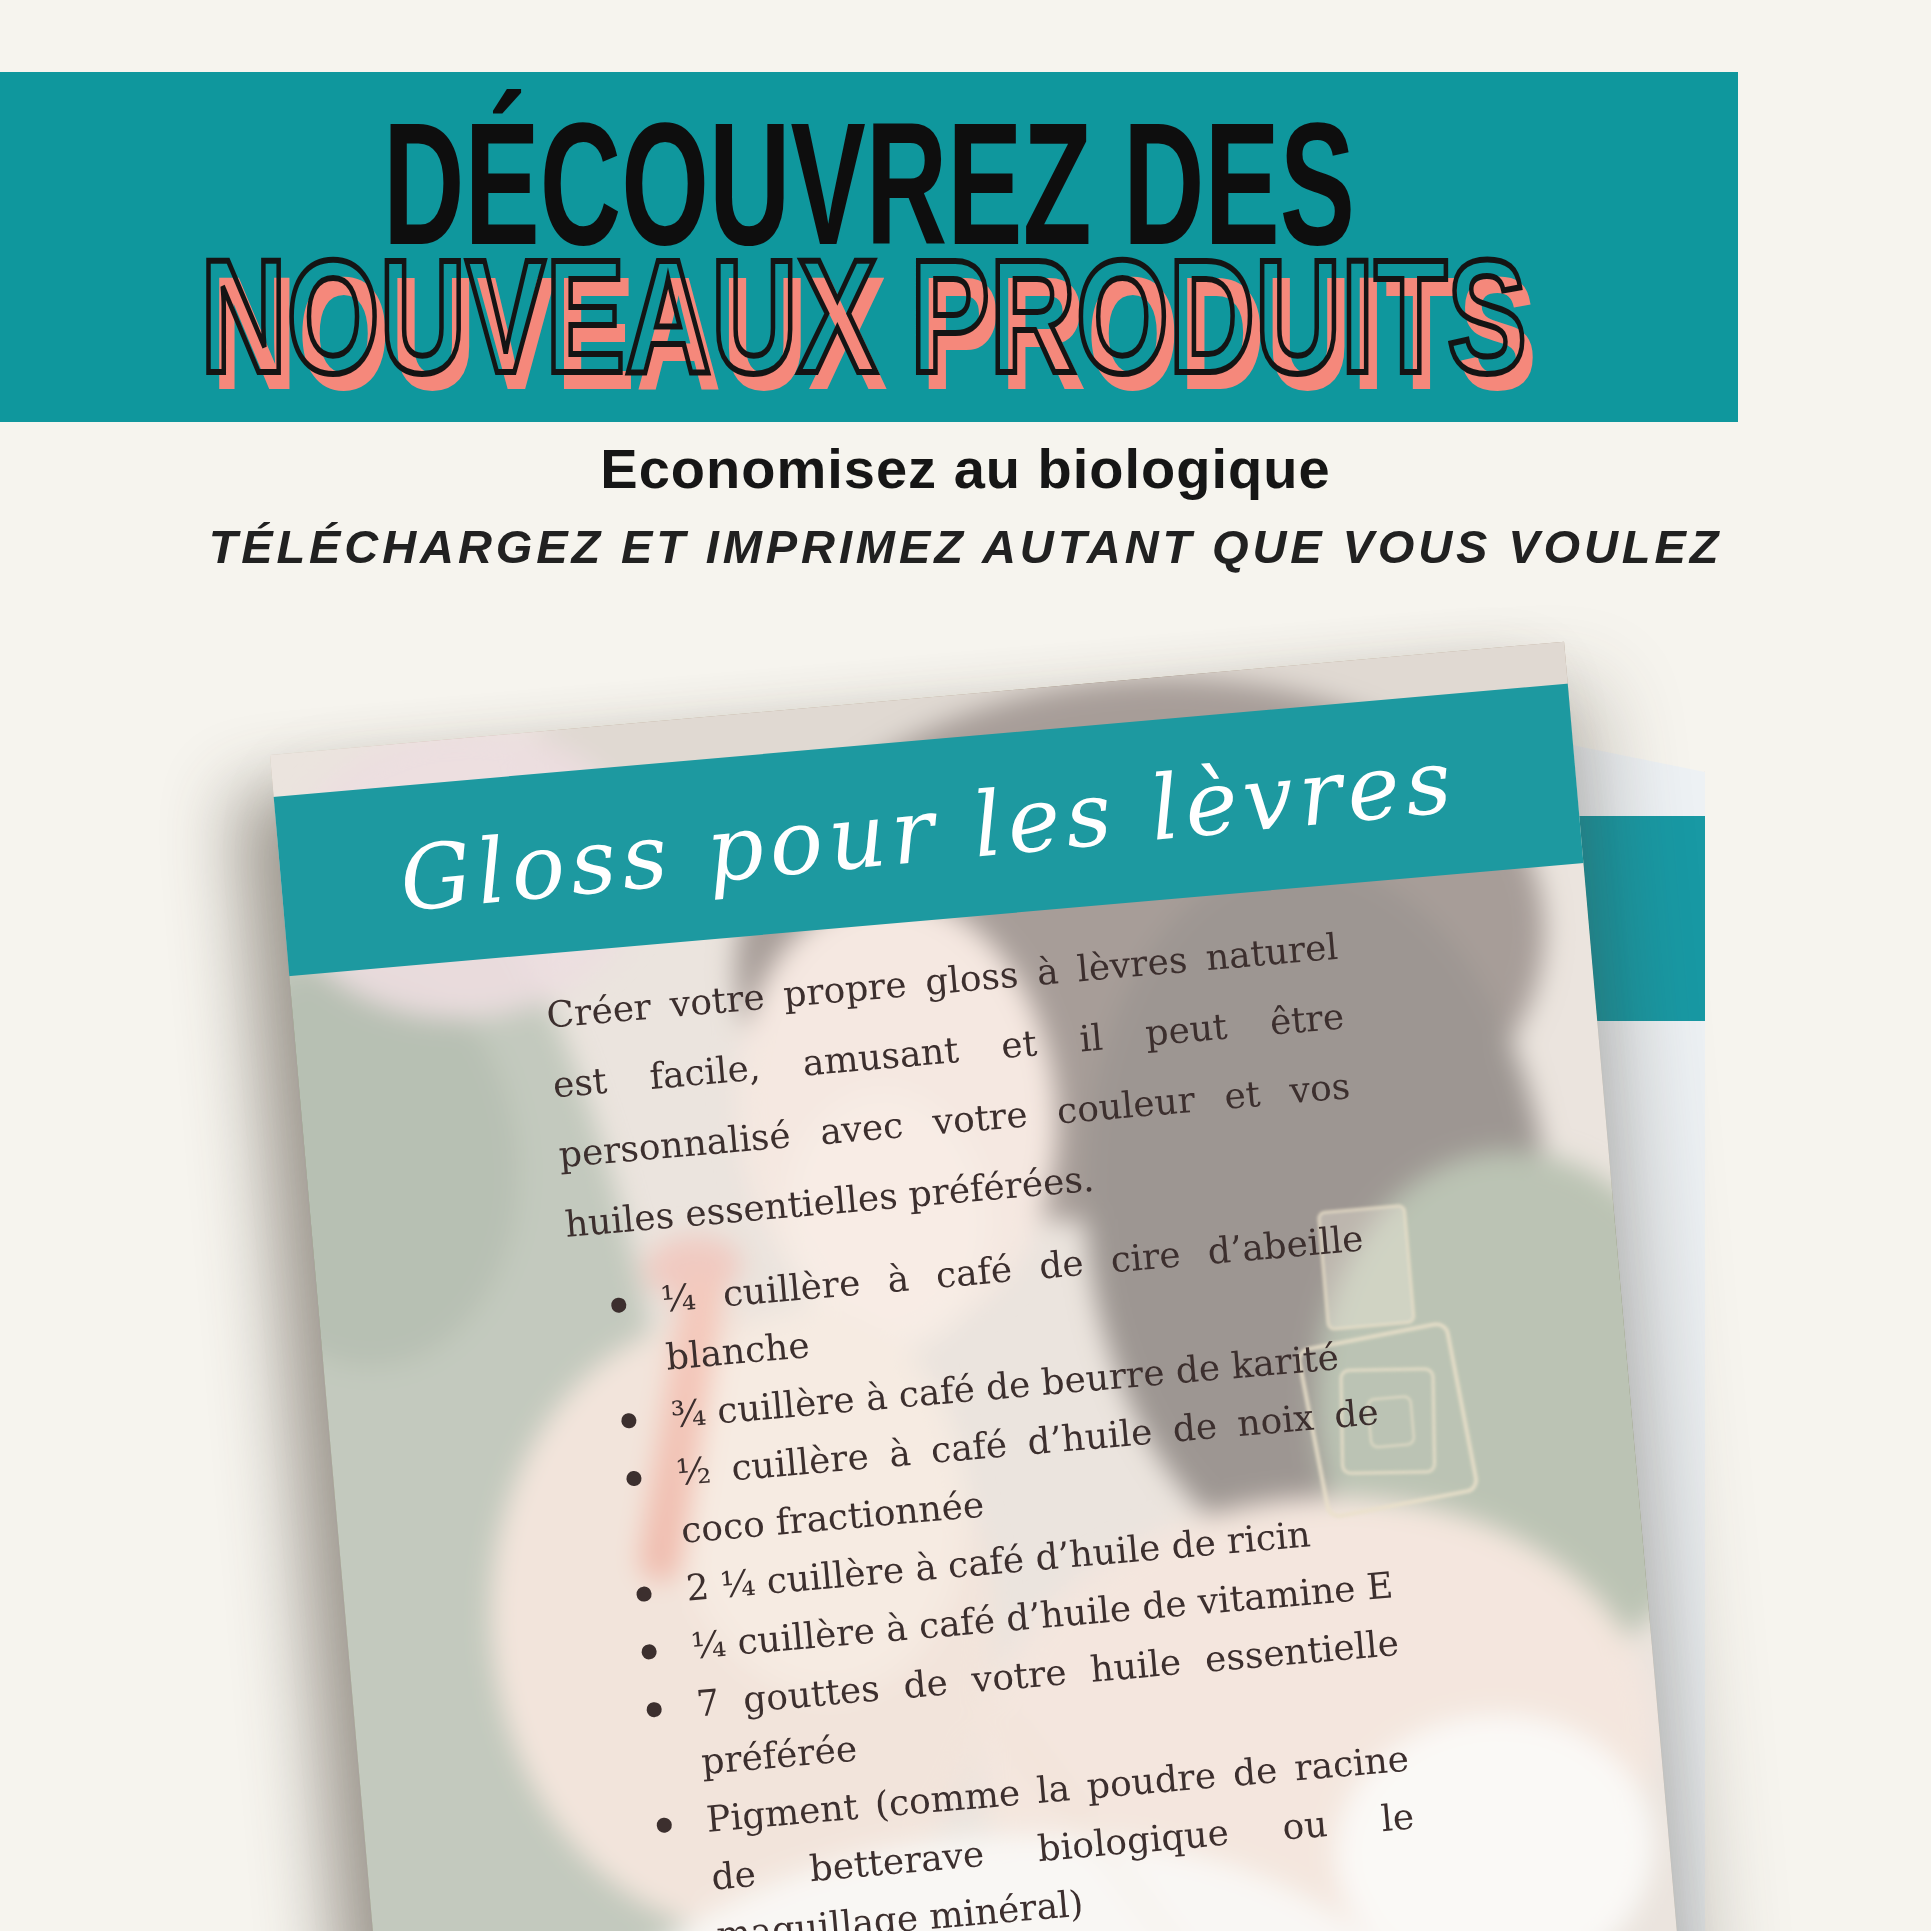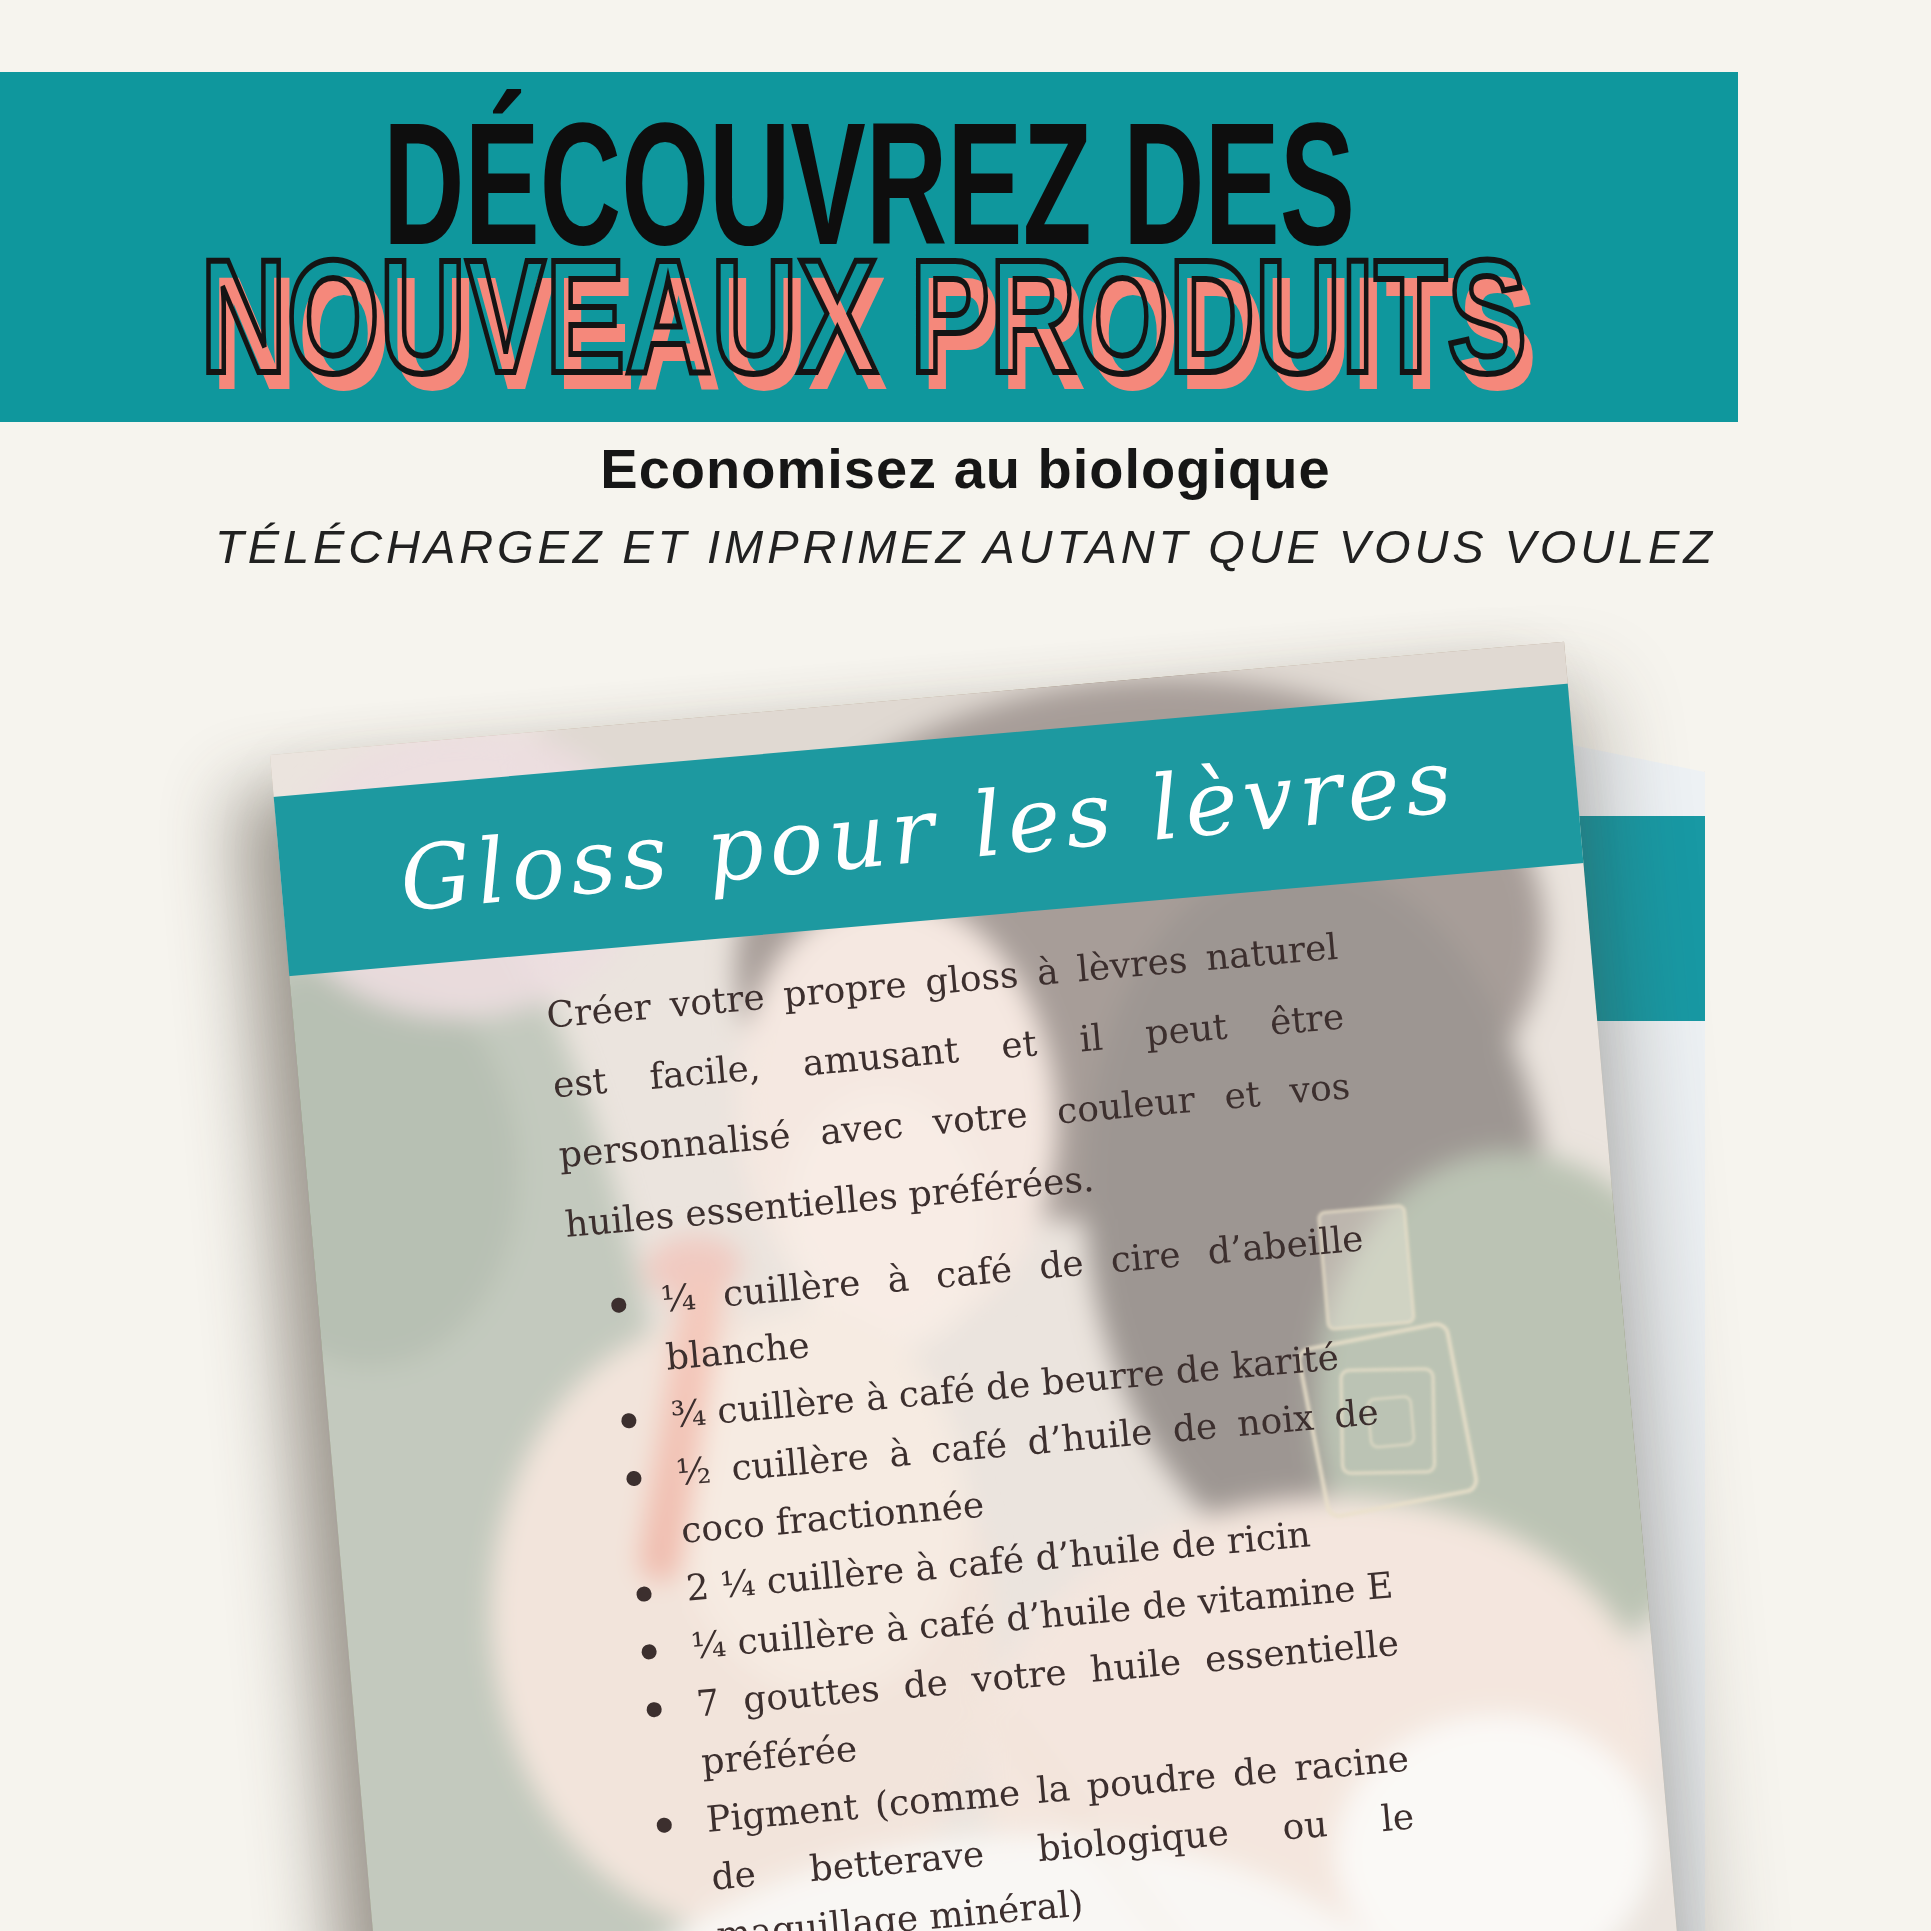--- a/index.html
+++ b/index.html
@@ -22,21 +22,21 @@
   .l2-fill{color:#f5887b;transform:translateX(-50%) scale(0.78,1.05) translate(6.8px,8.7px);}
   .l2-outline{color:transparent;-webkit-text-stroke:5.8px #141414;
     transform:translateX(-50%) scale(0.78,1.05) translate(-6.8px,-7.7px);}
   
   .sub-bold{
     position:absolute;top:436px;left:0;right:0;text-align:center;
     font-weight:700;font-size:56px;color:#161616;letter-spacing:1px;
   }
   .sub-italic{
     position:absolute;top:519px;left:0;right:0;text-align:center;
-    font-style:italic;font-weight:400;font-size:47px;color:#212121;letter-spacing:3.9px;
+    font-style:italic;font-weight:700;font-size:47px;color:#212121;letter-spacing:3.9px;
   }
   
   .back-sheet{
     position:absolute;left:1572px;top:745px;width:133px;height:1186px;
     background:#edf1f4;
     clip-path:polygon(0 0,100% 27px,100% 100%,0 100%);
     box-shadow:33px 13.5px 53px rgba(80,70,58,0.42);
   }
   .back-band{position:absolute;left:0;top:71px;width:100%;height:205px;background:#1899a4;}
   

